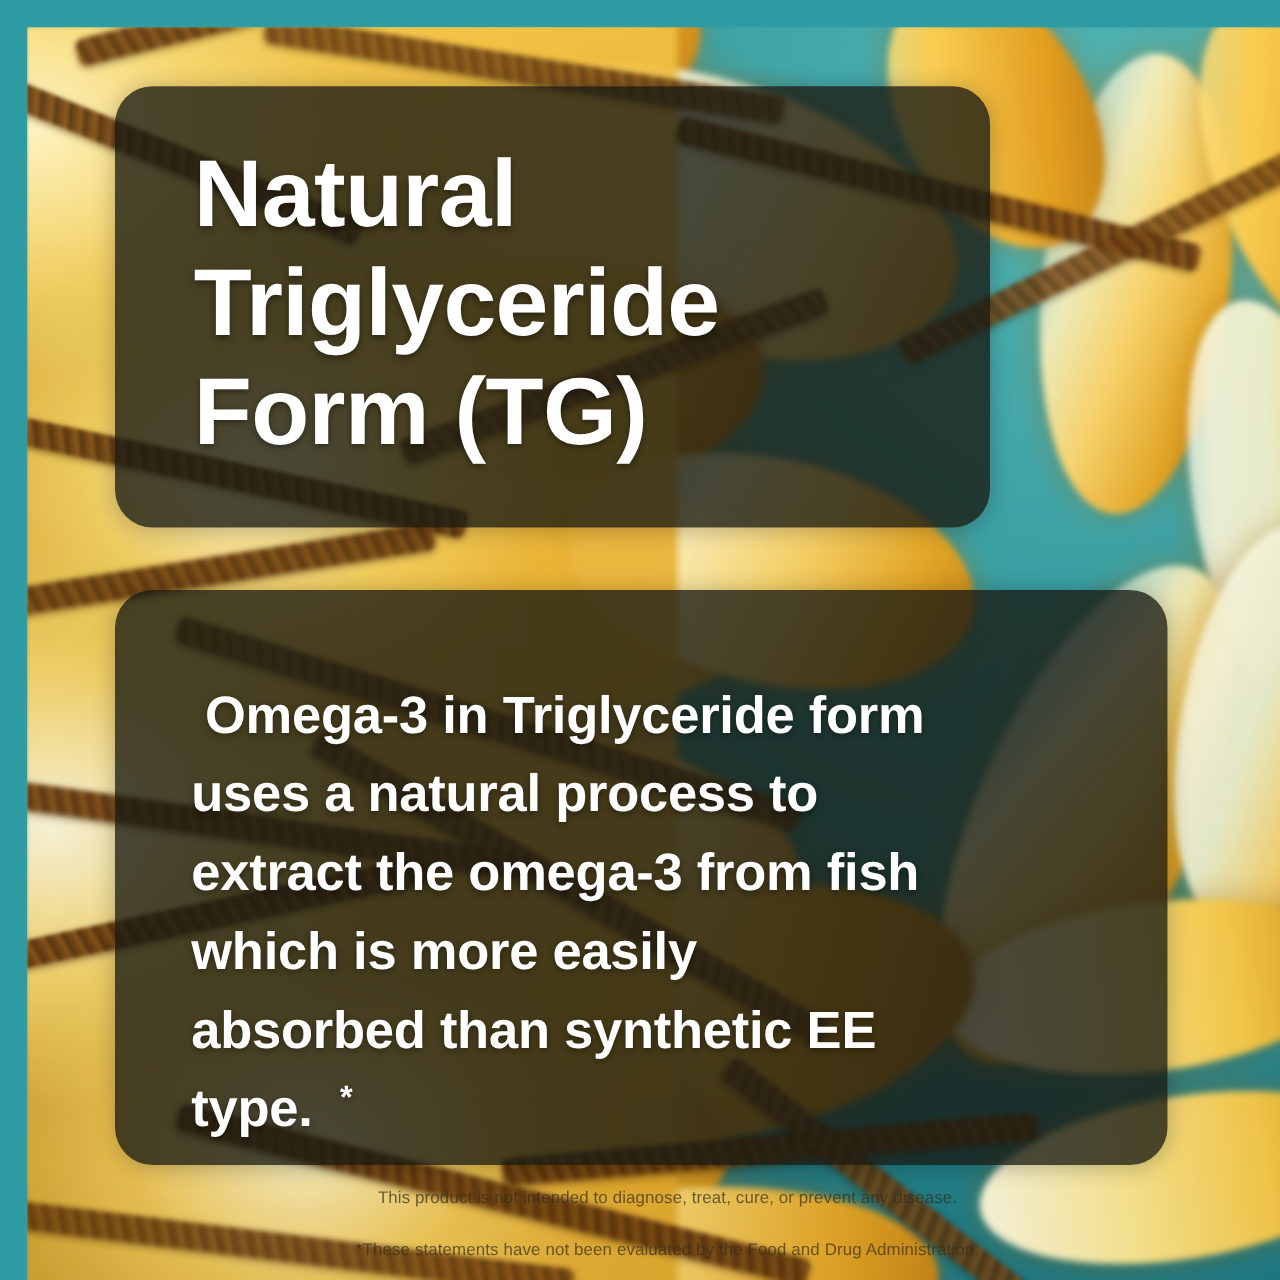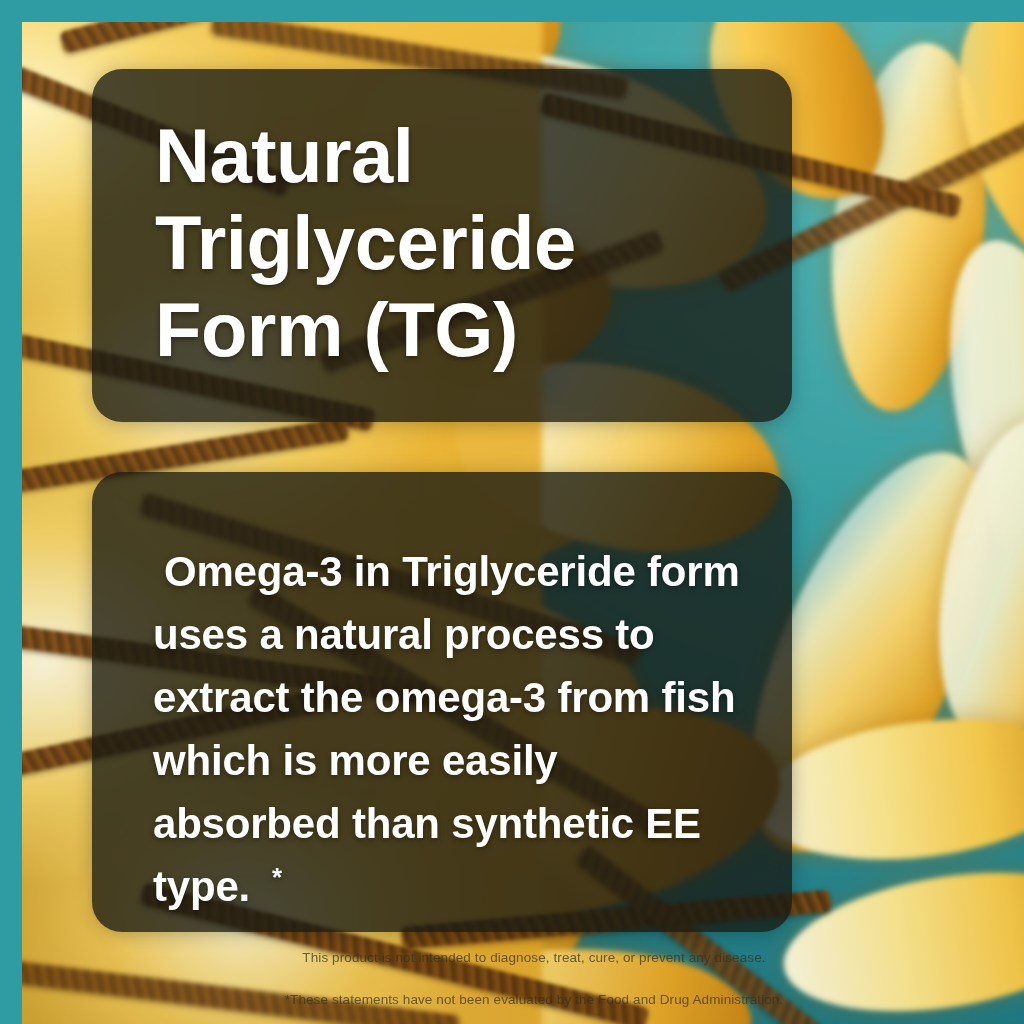--- a/index.html
+++ b/index.html
@@ -104,21 +104,21 @@
   }
 
   
   .panel {
     position:absolute;
     background:rgba(24,26,18,0.78);
     border-radius:30px;
     box-shadow:0 2px 18px rgba(0,0,0,0.25);
   }
   #panel-title { left:70px; top:47px; width:700px; height:353px; }
-  #panel-body  { left:70px; top:450px; width:700px; height:460px; }
+  #panel-body  { left:70px; top:450px; width:842px; height:460px; }
 
   .title-text {
     position:absolute;
     left:52px; top:32px;
     color:#ffffff;
     font-size:76px;
     line-height:87px;
     font-weight:bold;
     letter-spacing:-0.5px;
     text-shadow:0 2px 6px rgba(0,0,0,0.45);

